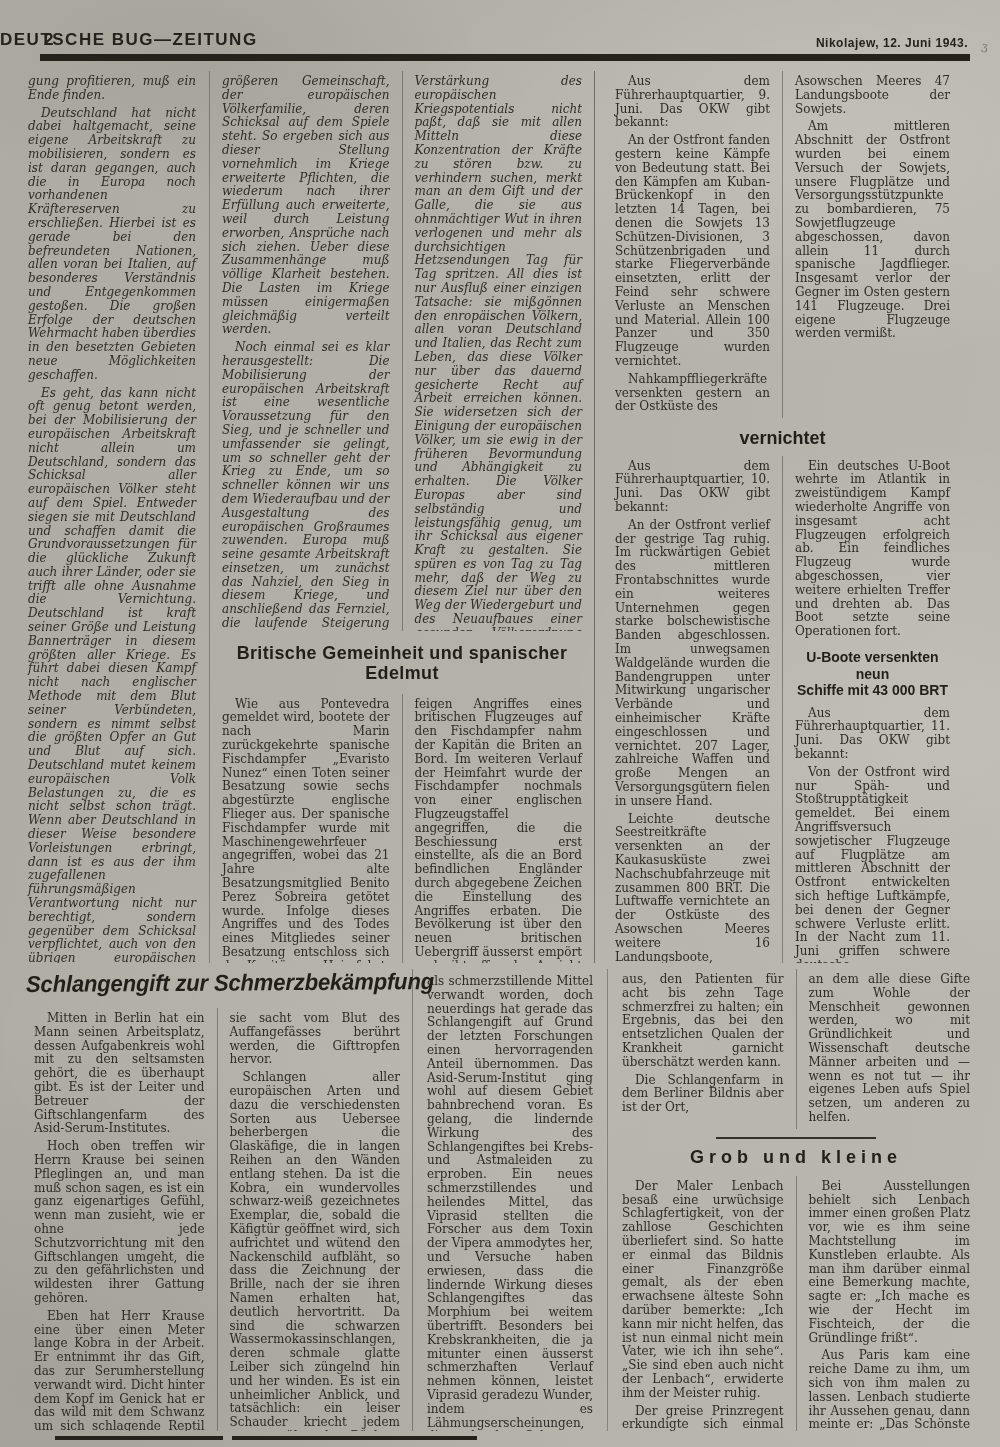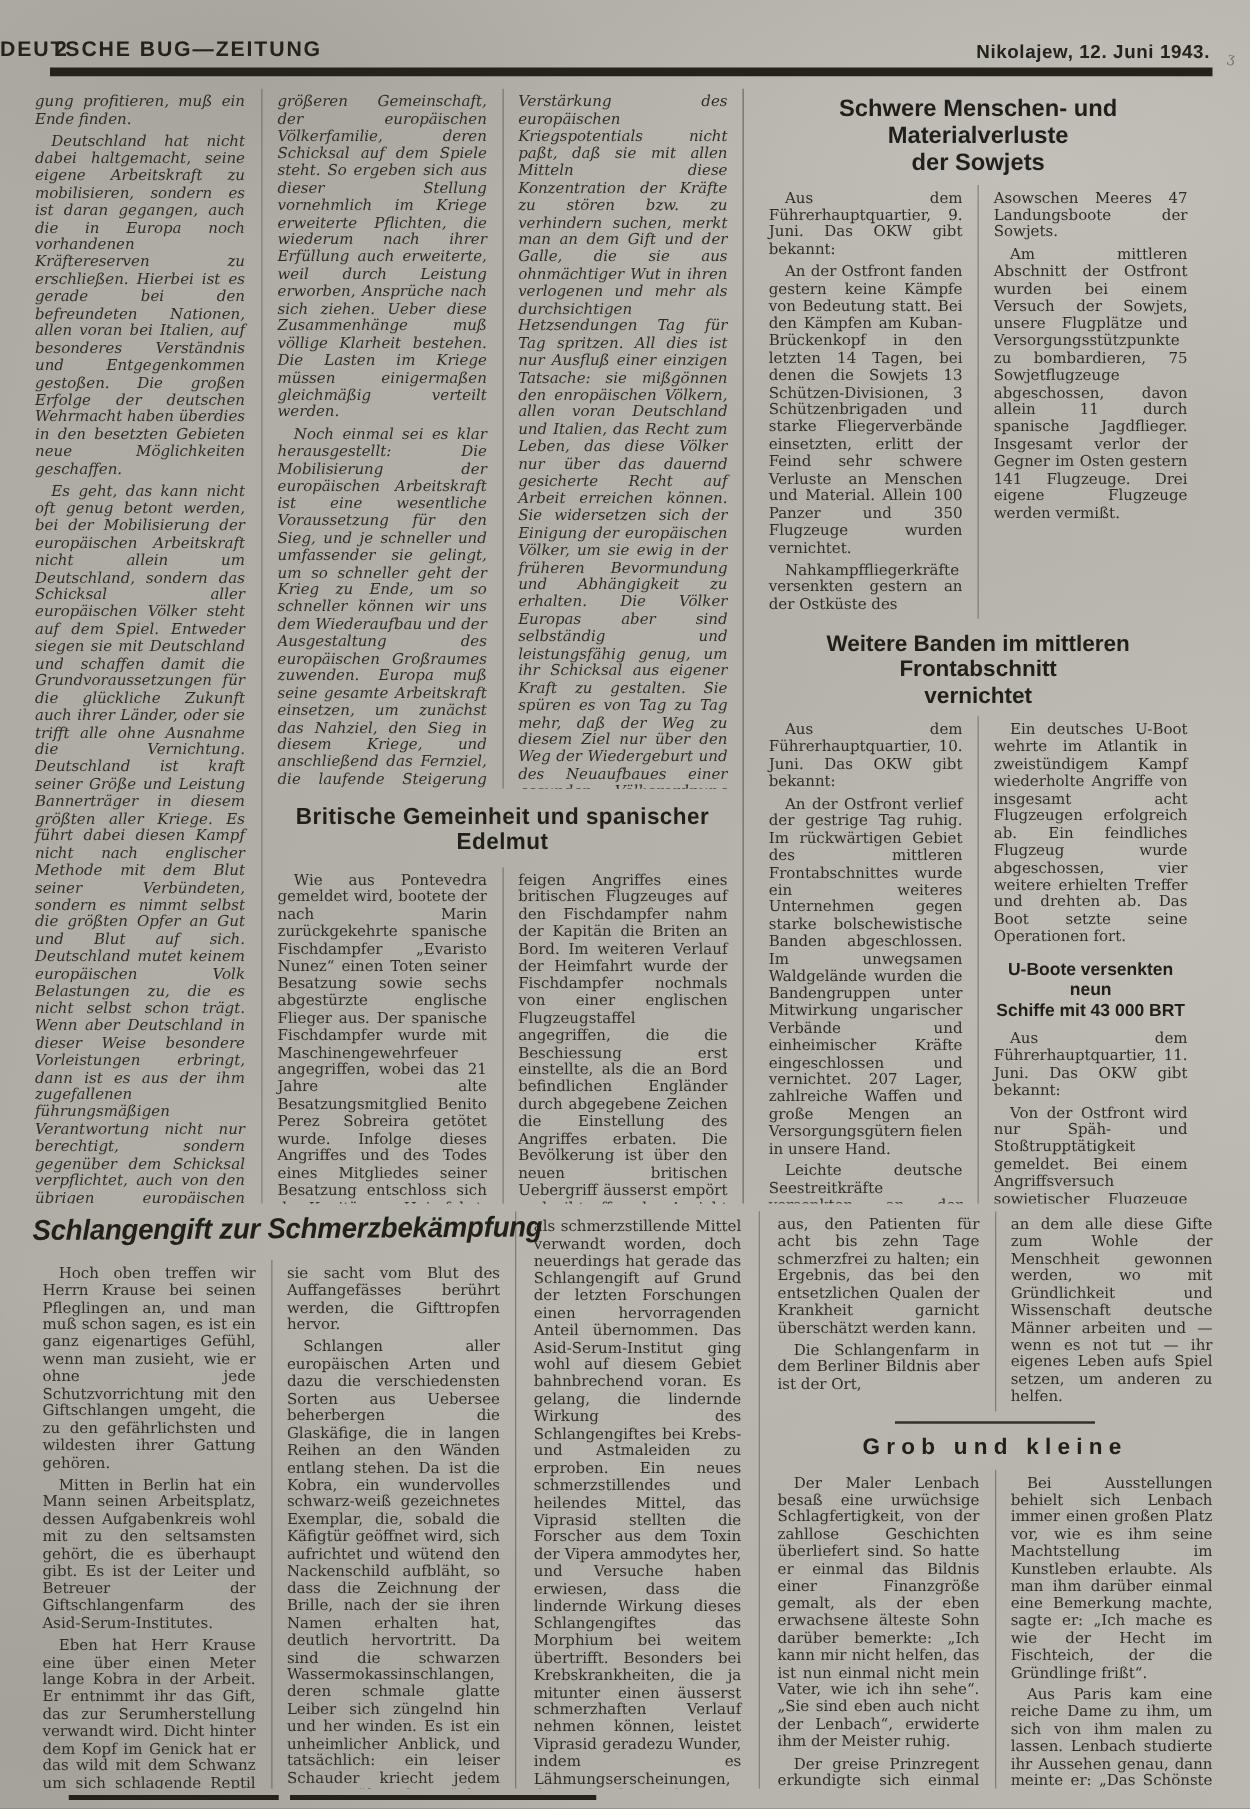--- a/index.html
+++ b/index.html
@@ -21,21 +21,21 @@
     overflow:hidden;
   }
   
   .masthead{position:relative;height:52px;}
   .pagenum{position:absolute;left:44px;bottom:2px;font-family:"Liberation Sans",sans-serif;
     font-weight:bold;font-size:17px;color:#23221c;}
   .mast-title{position:absolute;left:0;right:0;bottom:2px;text-align:left;
     font-family:"Liberation Sans",sans-serif;font-weight:bold;font-size:17px;
     letter-spacing:1.5px;color:#23221c;}
   .mast-date{position:absolute;right:32px;bottom:2px;font-family:"Liberation Sans",sans-serif;
-    font-weight:bold;font-size:15px;letter-spacing:.5px;color:#23221c;}
+    font-weight:bold;font-size:12px;letter-spacing:.5px;color:#23221c;}
   .corner-mark{position:absolute;right:12px;top:40px;font-size:11px;color:rgba(60,58,50,.55);
     transform:rotate(12deg);}
   .mast-rule{margin:2px 30px 0 40px;height:7px;background:#24221b;
     box-shadow:0 9px 0 -8px #35332b;}
   
   p{margin:4px;font-size:12px;line-height:13.8px;text-align:justify;text-indent:13px;}
   p.noindent{text-indent:0;}
   .gap p + p{margin-top:3px;}
   .italic p{font-style:italic;}
   .two-col{display:flex;}
@@ -121,40 +121,35 @@
           <div class="col vr-l">
             <p class="noindent">feigen Angriffes eines britischen Flugzeuges auf den Fischdampfer nahm der Kapitän die Briten an Bord. Im weiteren Verlauf der Heimfahrt wurde der Fischdampfer nochmals von einer englischen Flugzeugstaffel angegriffen, die die Beschiessung erst einstellte, als die an Bord befindlichen Engländer durch abgegebene Zeichen die Einstellung des Angriffes erbaten. Die Bevölkerung ist über den neuen britischen Uebergriff äusserst empört und gibt offen der Ansicht Ausdruck, dass angesichts der gemeinen britischen Handlungsweise abgestürzte englische Flieger nicht verdient hätten, von spanischen Schiffen gerettet zu werden.</p>
           </div>
         </div>
       </article>
     </div>
 
     <div class="right-block">
 
       <article class="gap">
-        <h2 class="news-head">
-          <span class="head-line">Schwere Menschen- und Materialverluste</span>
-          <span class="head-line">der Sowjets</span>
-        </h2>
         <div class="two-col">
           <div class="col">
             <p>Aus dem Führerhauptquartier, 9. Juni. Das OKW gibt bekannt:</p>
             <p>An der Ostfront fanden gestern keine Kämpfe von Bedeutung statt. Bei den Kämpfen am Kuban-Brückenkopf in den letzten 14 Tagen, bei denen die Sowjets 13 Schützen-Divisionen, 3 Schützenbrigaden und starke Fliegerverbände einsetzten, erlitt der Feind sehr schwere Verluste an Menschen und Material. Allein 100 Panzer und 350 Flugzeuge wurden vernichtet.</p>
             <p>Nahkampffliegerkräfte versenkten gestern an der Ostküste des</p>
           </div>
           <div class="col vr-l">
             <p class="noindent">Asowschen Meeres 47 Landungsboote der Sowjets.</p>
             <p>Am mittleren Abschnitt der Ostfront wurden bei einem Versuch der Sowjets, unsere Flugplätze und Versorgungsstützpunkte zu bombardieren, 75 Sowjetflugzeuge abgeschossen, davon allein 11 durch spanische Jagdflieger. Insgesamt verlor der Gegner im Osten gestern 141 Flugzeuge. Drei eigene Flugzeuge werden vermißt.</p>
           </div>
         </div>
       </article>
 
       <article class="gap">
         <h2 class="banden-head">
-          <span class="head-line">Weitere Banden im mittleren Frontabschnitt</span>
           <span class="head-line">vernichtet</span>
         </h2>
         <div class="two-col">
           <div class="col">
             <p>Aus dem Führerhauptquartier, 10. Juni. Das OKW gibt bekannt:</p>
             <p>An der Ostfront verlief der gestrige Tag ruhig. Im rückwärtigen Gebiet des mittleren Frontabschnittes wurde ein weiteres Unternehmen gegen starke bolschewistische Banden abgeschlossen. Im unwegsamen Waldgelände wurden die Bandengruppen unter Mitwirkung ungarischer Verbände und einheimischer Kräfte eingeschlossen und vernichtet. 207 Lager, zahlreiche Waffen und große Mengen an Versorgungsgütern fielen in unsere Hand.</p>
             <p>Leichte deutsche Seestreitkräfte versenkten an der Kaukasusküste zwei Nachschubfahrzeuge mit zusammen 800 BRT. Die Luftwaffe vernichtete an der Ostküste des Asowschen Meeres weitere 16 Landungsboote, versenkte im Finnischen Meerbusen ein sowjetisches Vorpostenboot und schoß im hohen Norden ein feindliches Transportschiff in Brand.</p>
 
           </div>
           <div class="col vr-l">
@@ -172,22 +167,22 @@
     </div>
 
   </section>
 
   <section class="bottom-section">
 
     <div class="snake-left">
       <h2 class="snake-head">Schlangengift zur Schmerzbekämpfung</h2>
       <div class="two-col">
         <div class="col">
+          <p>Mitten in Berlin hat ein Mann seinen Arbeitsplatz, dessen Aufgabenkreis wohl mit zu den seltsamsten gehört, die es überhaupt gibt. Es ist der Leiter und Betreuer der Giftschlangenfarm des Asid-Serum-Institutes.</p>
           <p>Hoch oben treffen wir Herrn Krause bei seinen Pfleglingen an, und man muß schon sagen, es ist ein ganz eigenartiges Gefühl, wenn man zusieht, wie er ohne jede Schutzvorrichtung mit den Giftschlangen umgeht, die zu den gefährlichsten und wildesten ihrer Gattung gehören.</p>
-          <p>Mitten in Berlin hat ein Mann seinen Arbeitsplatz, dessen Aufgabenkreis wohl mit zu den seltsamsten gehört, die es überhaupt gibt. Es ist der Leiter und Betreuer der Giftschlangenfarm des Asid-Serum-Institutes.</p>
           <p>Eben hat Herr Krause eine über einen Meter lange Kobra in der Arbeit. Er entnimmt ihr das Gift, das zur Serumherstellung verwandt wird. Dicht hinter dem Kopf im Genick hat er das wild mit dem Schwanz um sich schlagende Reptil gepackt und öffnet ihm nun mit einem geschickten Griff das Maul, so dass die spitzen Giftzähne deutlich hervorragen. Aus diesen quellen nun auch, sobald</p>
         </div>
         <div class="col vr-l">
           <p class="noindent">sie sacht vom Blut des Auffangefässes berührt werden, die Gifttropfen hervor.</p>
           <p>Schlangen aller europäischen Arten und dazu die verschiedensten Sorten aus Uebersee beherbergen die Glaskäfige, die in langen Reihen an den Wänden entlang stehen. Da ist die Kobra, ein wundervolles schwarz-weiß gezeichnetes Exemplar, die, sobald die Käfigtür geöffnet wird, sich aufrichtet und wütend den Nackenschild aufbläht, so dass die Zeichnung der Brille, nach der sie ihren Namen erhalten hat, deutlich hervortritt. Da sind die schwarzen Wassermokassinschlangen, deren schmale glatte Leiber sich züngelnd hin und her winden. Es ist ein unheimlicher Anblick, und tatsächlich: ein leiser Schauder kriecht jedem von uns über den Rücken. Doch dieser kleine persönliche Schauder verschwindet schlagartig vor dem tiefen Sinn der Arbeit, die hier geleistet wird.</p>
 
         </div>
       </div>
     </div>
 

